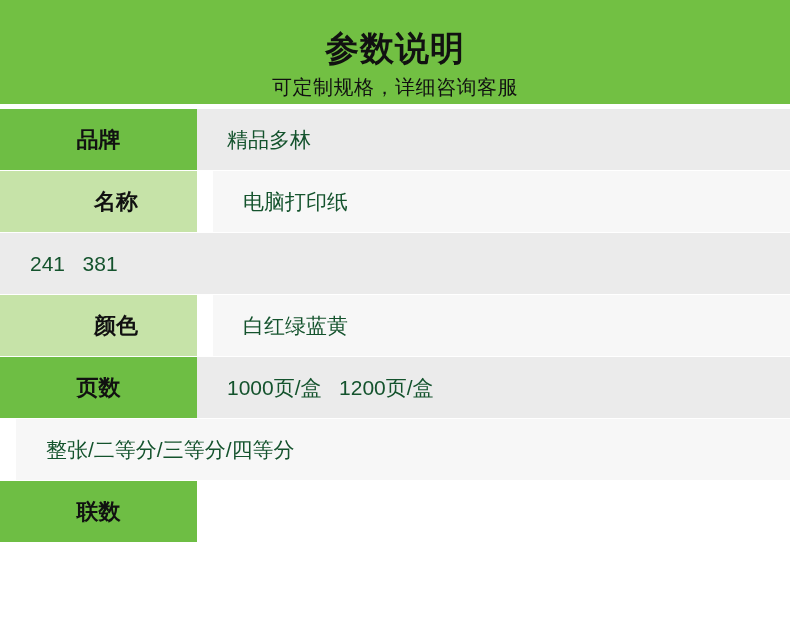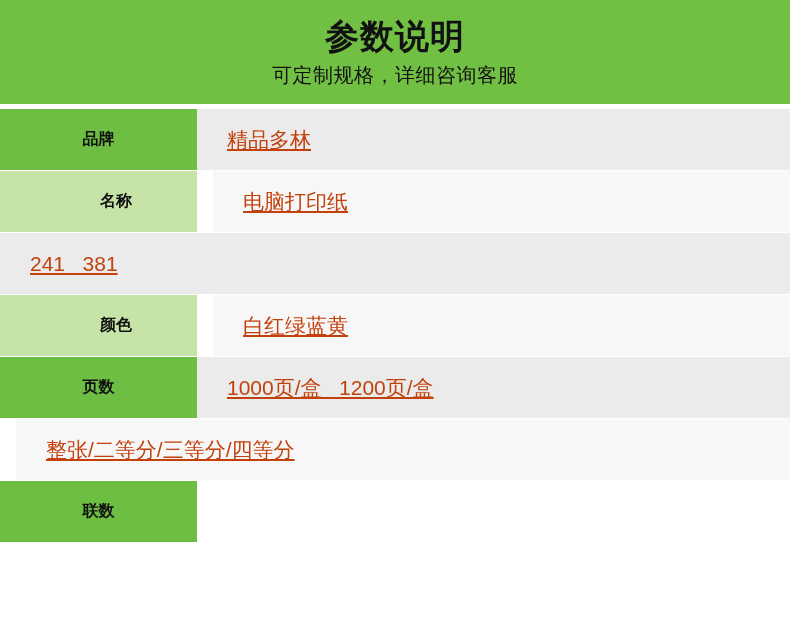--- a/index.html
+++ b/index.html
@@ -24,21 +24,21 @@
   
   .banner {
     width: 790px;
     height: 104px;
     background: #72c043;
     box-sizing: border-box;
     display: flex;
     flex-direction: column;
     align-items: center;
     justify-content: flex-start;
-    padding-top: 14px;
+    padding-top: 26px;
   }
   .banner-title {
     font-size: 34px;
     font-weight: bold;
     color: #111111;
     line-height: 44px;
     letter-spacing: 1px;
   }
   .banner-subtitle {
     margin-top: 6px;
@@ -61,37 +61,36 @@
     width: 790px;
     height: 61px;
     margin-bottom: 1px;
   }
   .spec-label {
     width: 197px;
     flex: 0 0 197px;
     display: flex;
     align-items: center;
     justify-content: center;
-    font-size: 16px;
+    font-size: 22px;
     font-weight: bold;
     color: #111111;
     box-sizing: border-box;
   }
   .spec-value {
     flex: 1 1 auto;
     display: flex;
     align-items: center;
     justify-content: flex-start;
     padding-left: 30px;
     font-size: 21px;
     font-weight: normal;
-    color: #c2410c;
+    color: #14532d;
     box-sizing: border-box;
     white-space: pre;
-    text-decoration: underline;
   }
 
   
   .spec-row.odd .spec-label { background: #6ebe44; }
   .spec-row.odd .spec-value { background: #ebebeb; }
 
   
   .spec-row.even .spec-label { background: #c6e3a8; padding-left: 35px; }
   .spec-row.even .spec-value { background: #f7f7f7; margin-left: 16px; }
 

